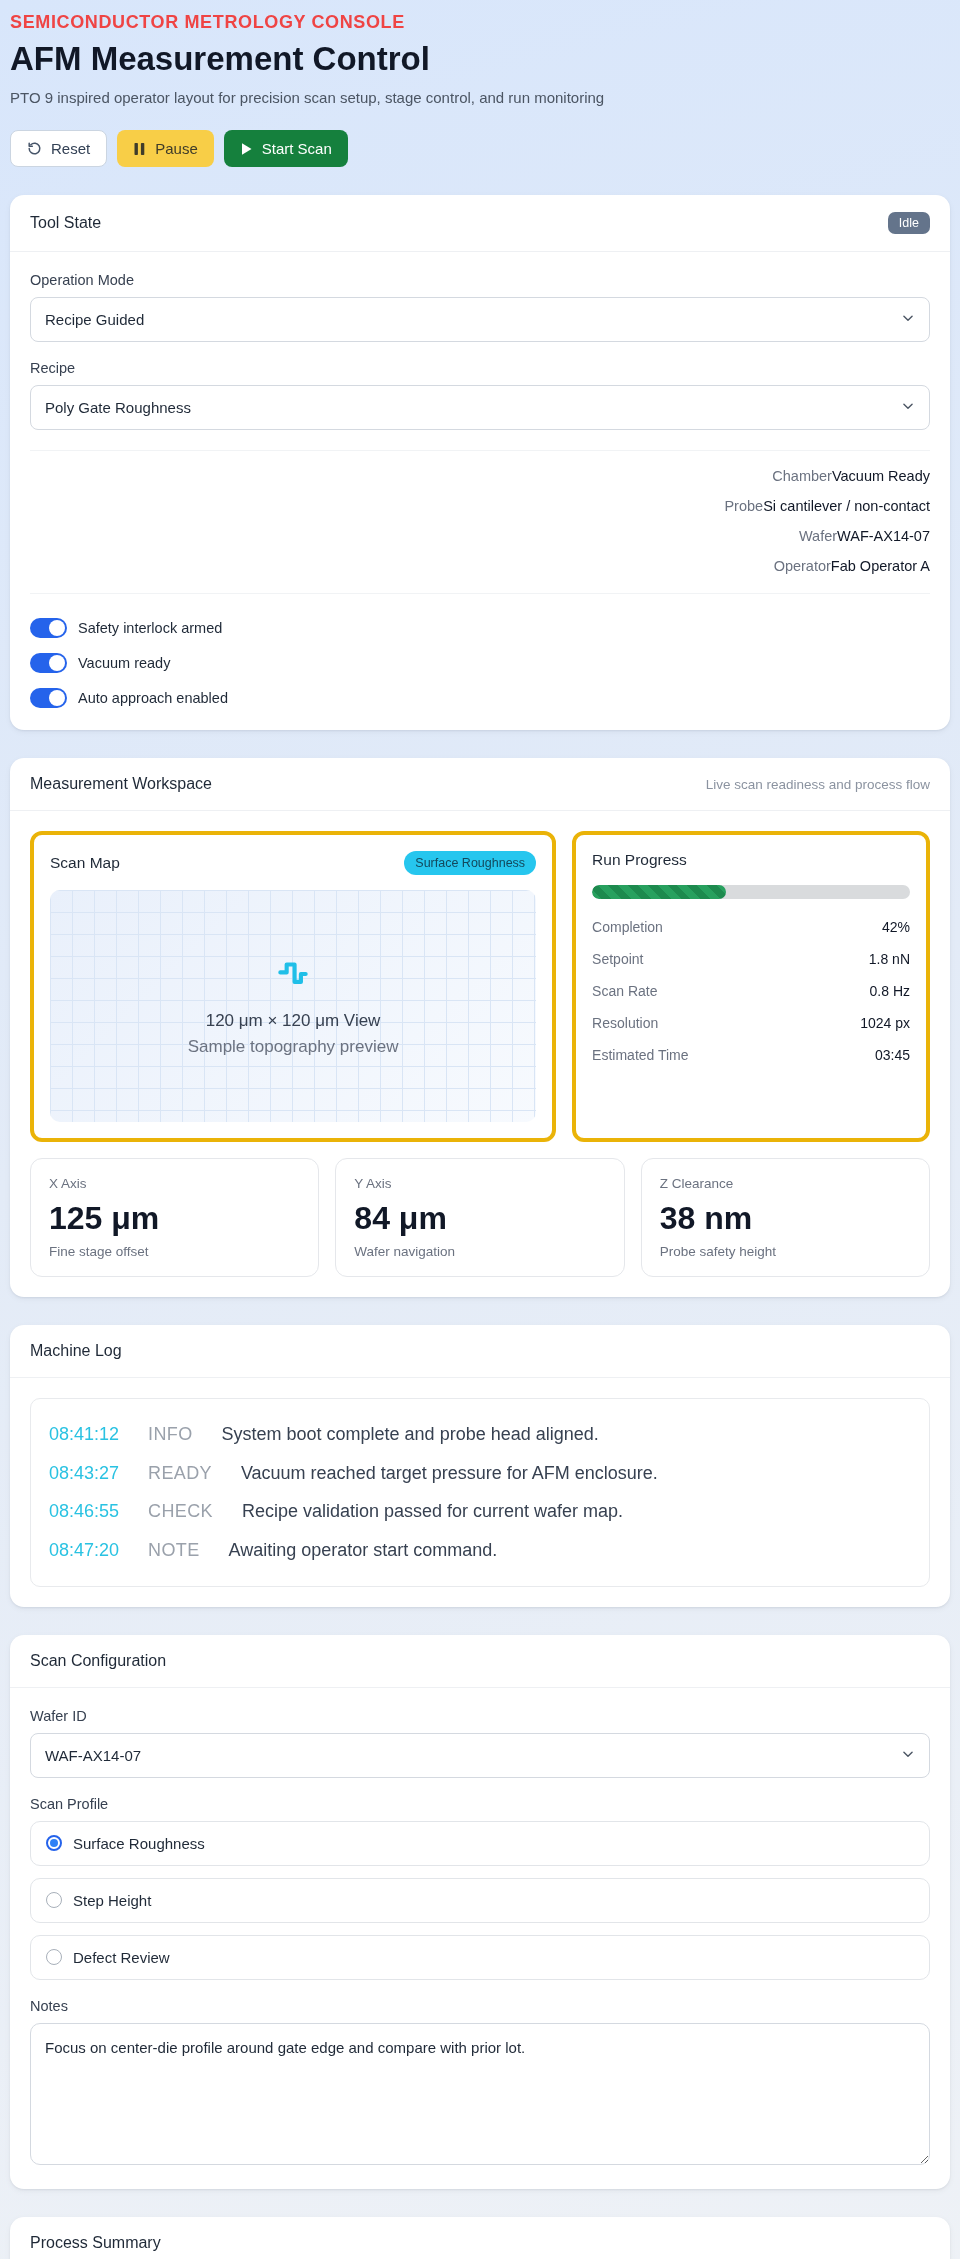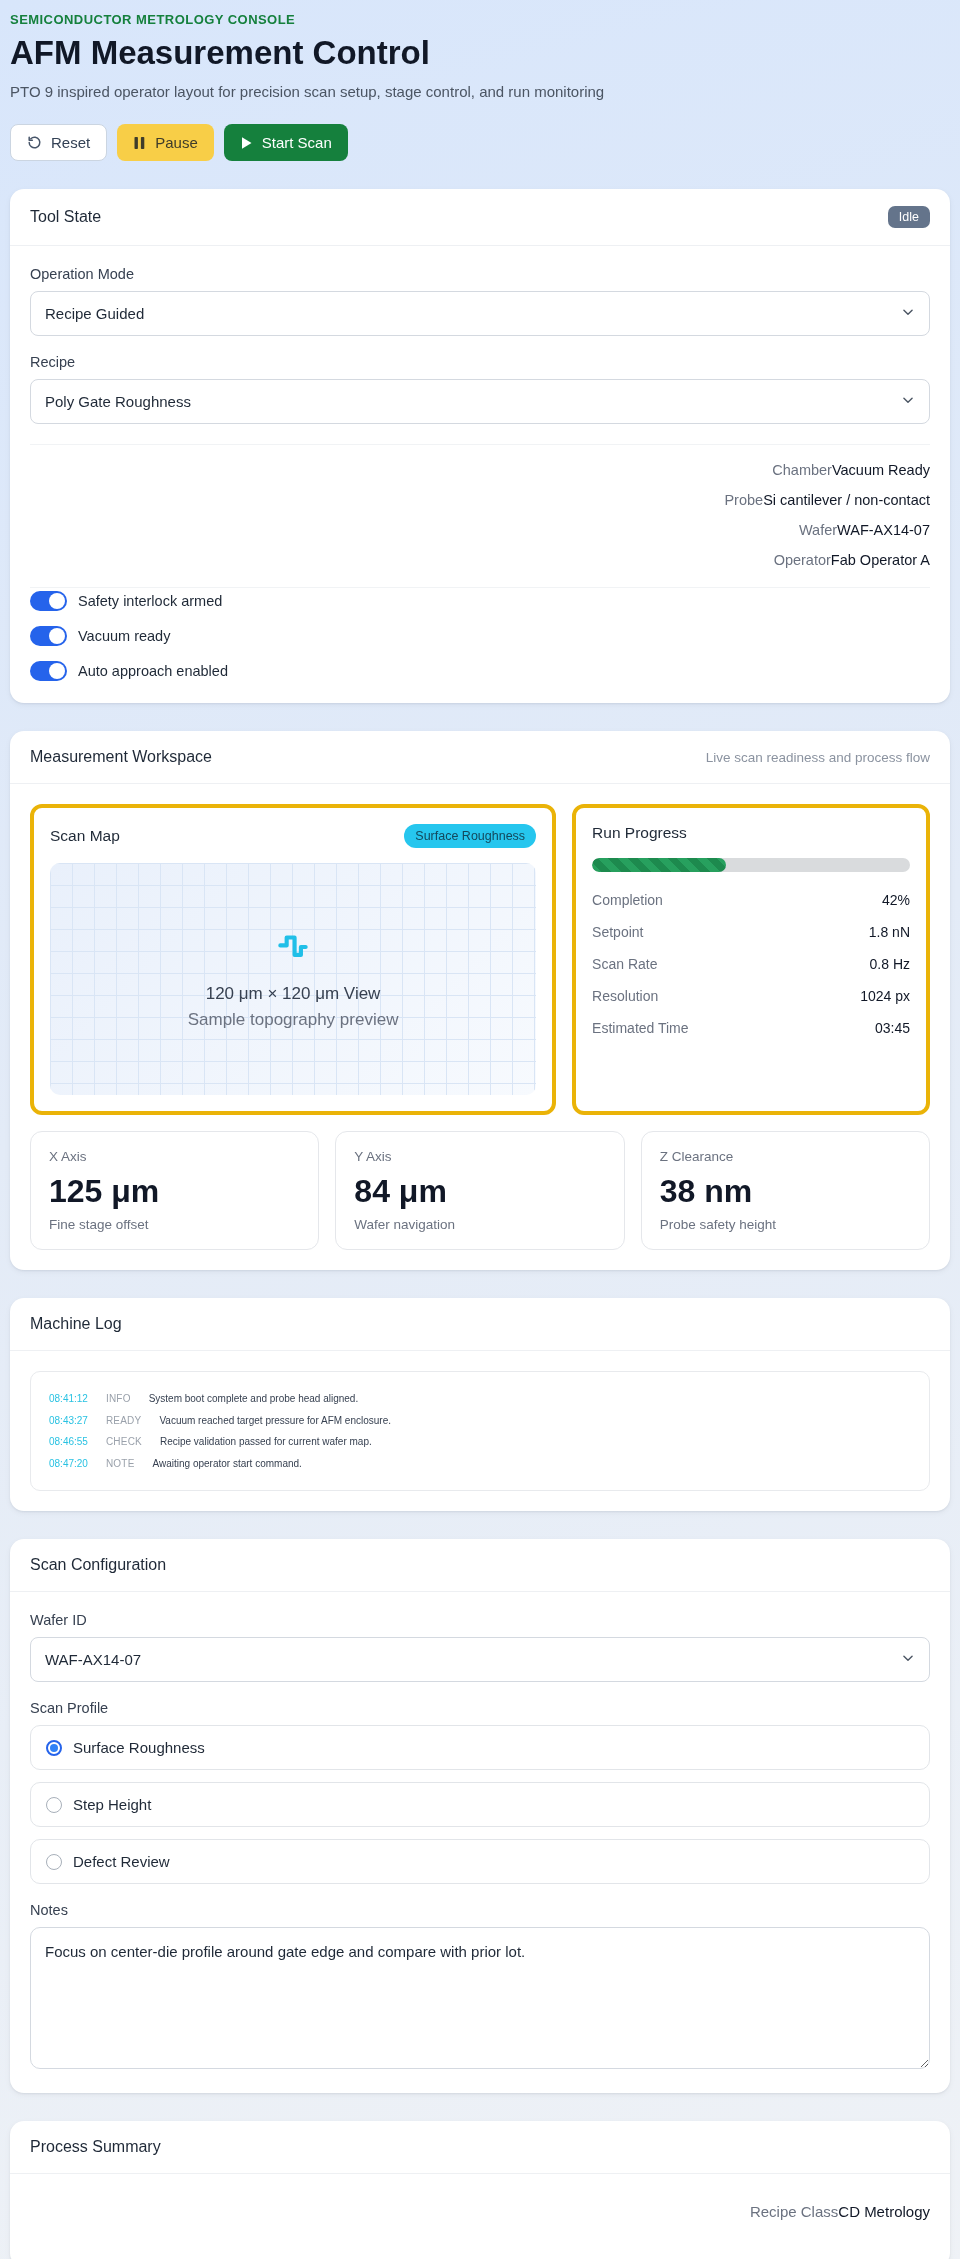--- a/index.html
+++ b/index.html
@@ -6,21 +6,21 @@
   html,body { width: 960px; }
   body {
     min-height: 2259px;
     font-family: "Liberation Sans", "DejaVu Sans", sans-serif;
     color: #1f2937;
     background: linear-gradient(165deg, #d8e6fb 0%, #e3ebf7 45%, #eff2f6 100%);
   }
   .container { padding: 12px 10px 24px; }
 
   
-  .eyebrow { color:#15803d; font-size:13px; font-weight:700; letter-spacing:.035em; }
+  .eyebrow { color:#ef4444; font-size:18px; font-weight:700; letter-spacing:.035em; }
   h1.page-title { font-size:33px; font-weight:600; color:#111827; margin:7px 0 11px; }
   .page-subtitle { color:#4b5563; font-size:15px; }
   .toolbar { display:flex; gap:10px; margin-top:24px; }
   .btn { display:inline-flex; align-items:center; gap:9px; height:37px; padding:0 16px;
          border-radius:8px; font-size:15px; font-weight:500; cursor:pointer; border:none;
          font-family:inherit; }
   .btn-reset { background:#ffffff; border:1px solid #cbd5e1; color:#334155; }
   .btn-pause { background:#f8ce47; color:#3f3c2a; }
   .btn-start { background:#15803d; color:#ffffff; }
   .btn svg { display:block; }
@@ -42,21 +42,21 @@
   .field-label:first-child { margin-top:0; }
   .select { height:45px; border:1px solid #d4d9e0; border-radius:8px; background:#fff;
             display:flex; align-items:center; justify-content:space-between;
             padding:0 14px; font-size:15px; color:#1f2937; cursor:pointer; }
 
   .info-rows { margin-top:20px; border-top:1px solid #f1f3f5; padding-top:10px; }
   .info-row { display:flex; justify-content:flex-end; padding:7px 0; font-size:14.5px; }
   .info-row .k { color:#6b7280; }
   .info-row .v { color:#111827; }
 
-  .toggles { border-top:1px solid #f1f3f5; margin-top:12px; padding-top:3px; }
+  .toggles { border-top:1px solid #f1f3f5; margin-top:12px; padding-top:24px; }
   .toggle-row { display:flex; align-items:center; gap:11px; margin-bottom:15px; cursor:pointer; }
   .toggle-row:last-child { margin-bottom:2px; }
   .switch { width:37px; height:20px; border-radius:10px; background:#2563eb; position:relative; flex:0 0 auto; }
   .switch .knob { position:absolute; top:2px; right:2px; width:16px; height:16px;
                   border-radius:50%; background:#fff; }
   .toggle-label { font-size:14.5px; color:#1f2937; }
 
   
   .ws-grid { display:grid; grid-template-columns:1.47fr 1fr; gap:16px; }
   .inner-card { border:4px solid #eab308; border-radius:12px; padding:16px; background:#fff; }
@@ -82,21 +82,21 @@
   .metric-row .v { color:#111827; }
 
   .axis-grid { display:grid; grid-template-columns:1fr 1fr 1fr; gap:16px; margin-top:16px; }
   .axis-card { border:1px solid #e5e7eb; border-radius:12px; padding:17px 18px; background:#fff; }
   .axis-label { font-size:13.5px; color:#6b7280; }
   .axis-value { font-size:32px; font-weight:600; color:#111827; margin:9px 0 7px; }
   .axis-caption { font-size:13.5px; color:#6b7280; }
 
   
   .log-panel { border:1px solid #e8eaed; border-radius:10px; padding:16px 18px; }
-  .log-row { display:flex; gap:18px; font-size:10px; line-height:2.15; }
+  .log-row { display:flex; gap:29px; font-size:18px; line-height:2.15; }
   .log-time { color:#29c2e2; font-variant-numeric:tabular-nums; flex:0 0 auto; }
   .log-level { color:#9aa1ab; letter-spacing:.02em; flex:0 0 auto; }
   .log-msg { color:#374151; }
 
   
   .radio-row { border:1px solid #e2e5e9; border-radius:10px; padding:13px 15px; margin-bottom:12px;
                display:flex; align-items:center; gap:11px; font-size:15px; color:#1f2937; cursor:pointer; }
   .radio { width:16px; height:16px; border-radius:50%; border:1.5px solid #a8b0ba; background:#fff;
            flex:0 0 auto; display:flex; align-items:center; justify-content:center; }
   .radio.checked { border:2px solid #2563eb; }

